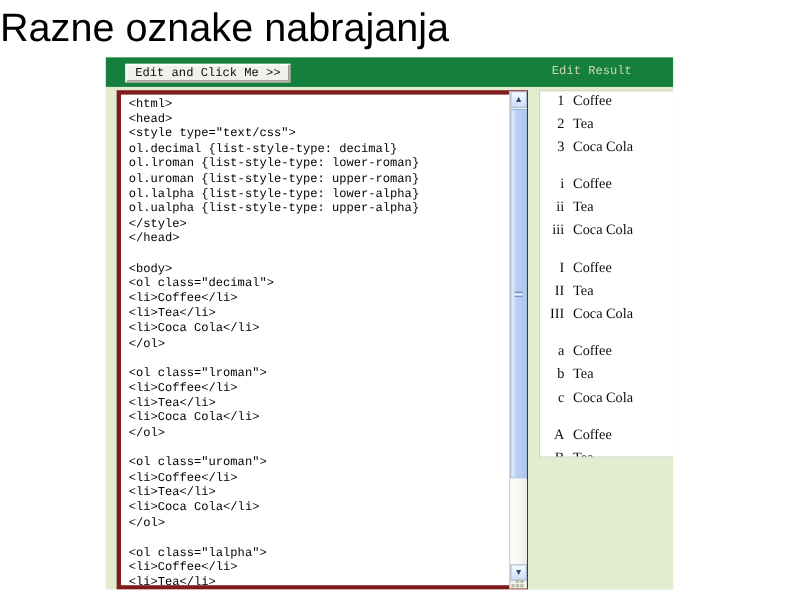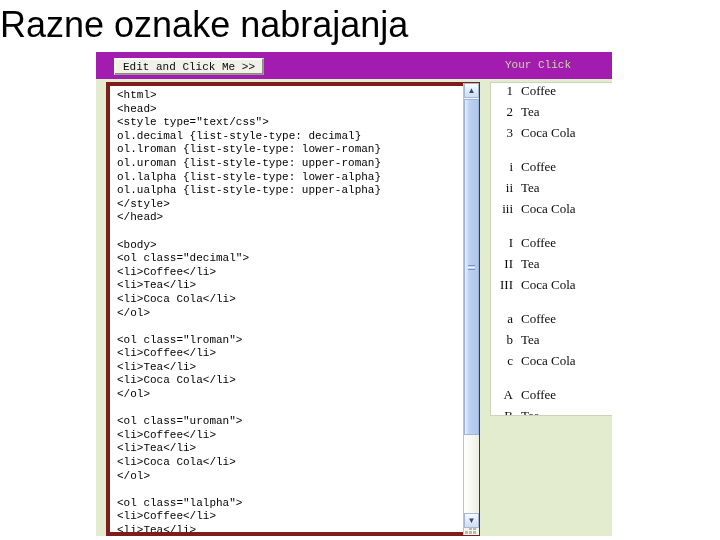--- a/index.html
+++ b/index.html
@@ -41,21 +41,21 @@
     overflow: hidden;
   }
 
   
   .toolbar {
     position: absolute;
     left: 0;
     top: 0;
     width: 516px;
     height: 27px;
-    background: #a21caf;
+    background: #15803d;
   }
   .edit-button {
     position: absolute;
     left: 18px;
     top: 6px;
     height: 17px;
     padding: 0 8px;
     background: #f1f1ea;
     border: 1px solid #9a9a8c;
     border-top-color: #ffffff;
@@ -233,21 +233,21 @@
 </style>
 </head>
 <body>
 
 <div class="slide-title">Razne oznake nabrajanja</div>
 
 <div class="editor-shot">
 
   <div class="toolbar">
     <div class="edit-button">Edit and Click Me &gt;&gt;</div>
-    <div class="result-caption">Your Click</div>
+    <div class="result-caption">Edit Result</div>
   </div>
 
   <div class="code-pane">
     <pre class="code-text">&lt;html&gt;
 &lt;head&gt;
 &lt;style type="text/css"&gt;
 ol.decimal {list-style-type: decimal}
 ol.lroman {list-style-type: lower-roman}
 ol.uroman {list-style-type: upper-roman}
 ol.lalpha {list-style-type: lower-alpha}

